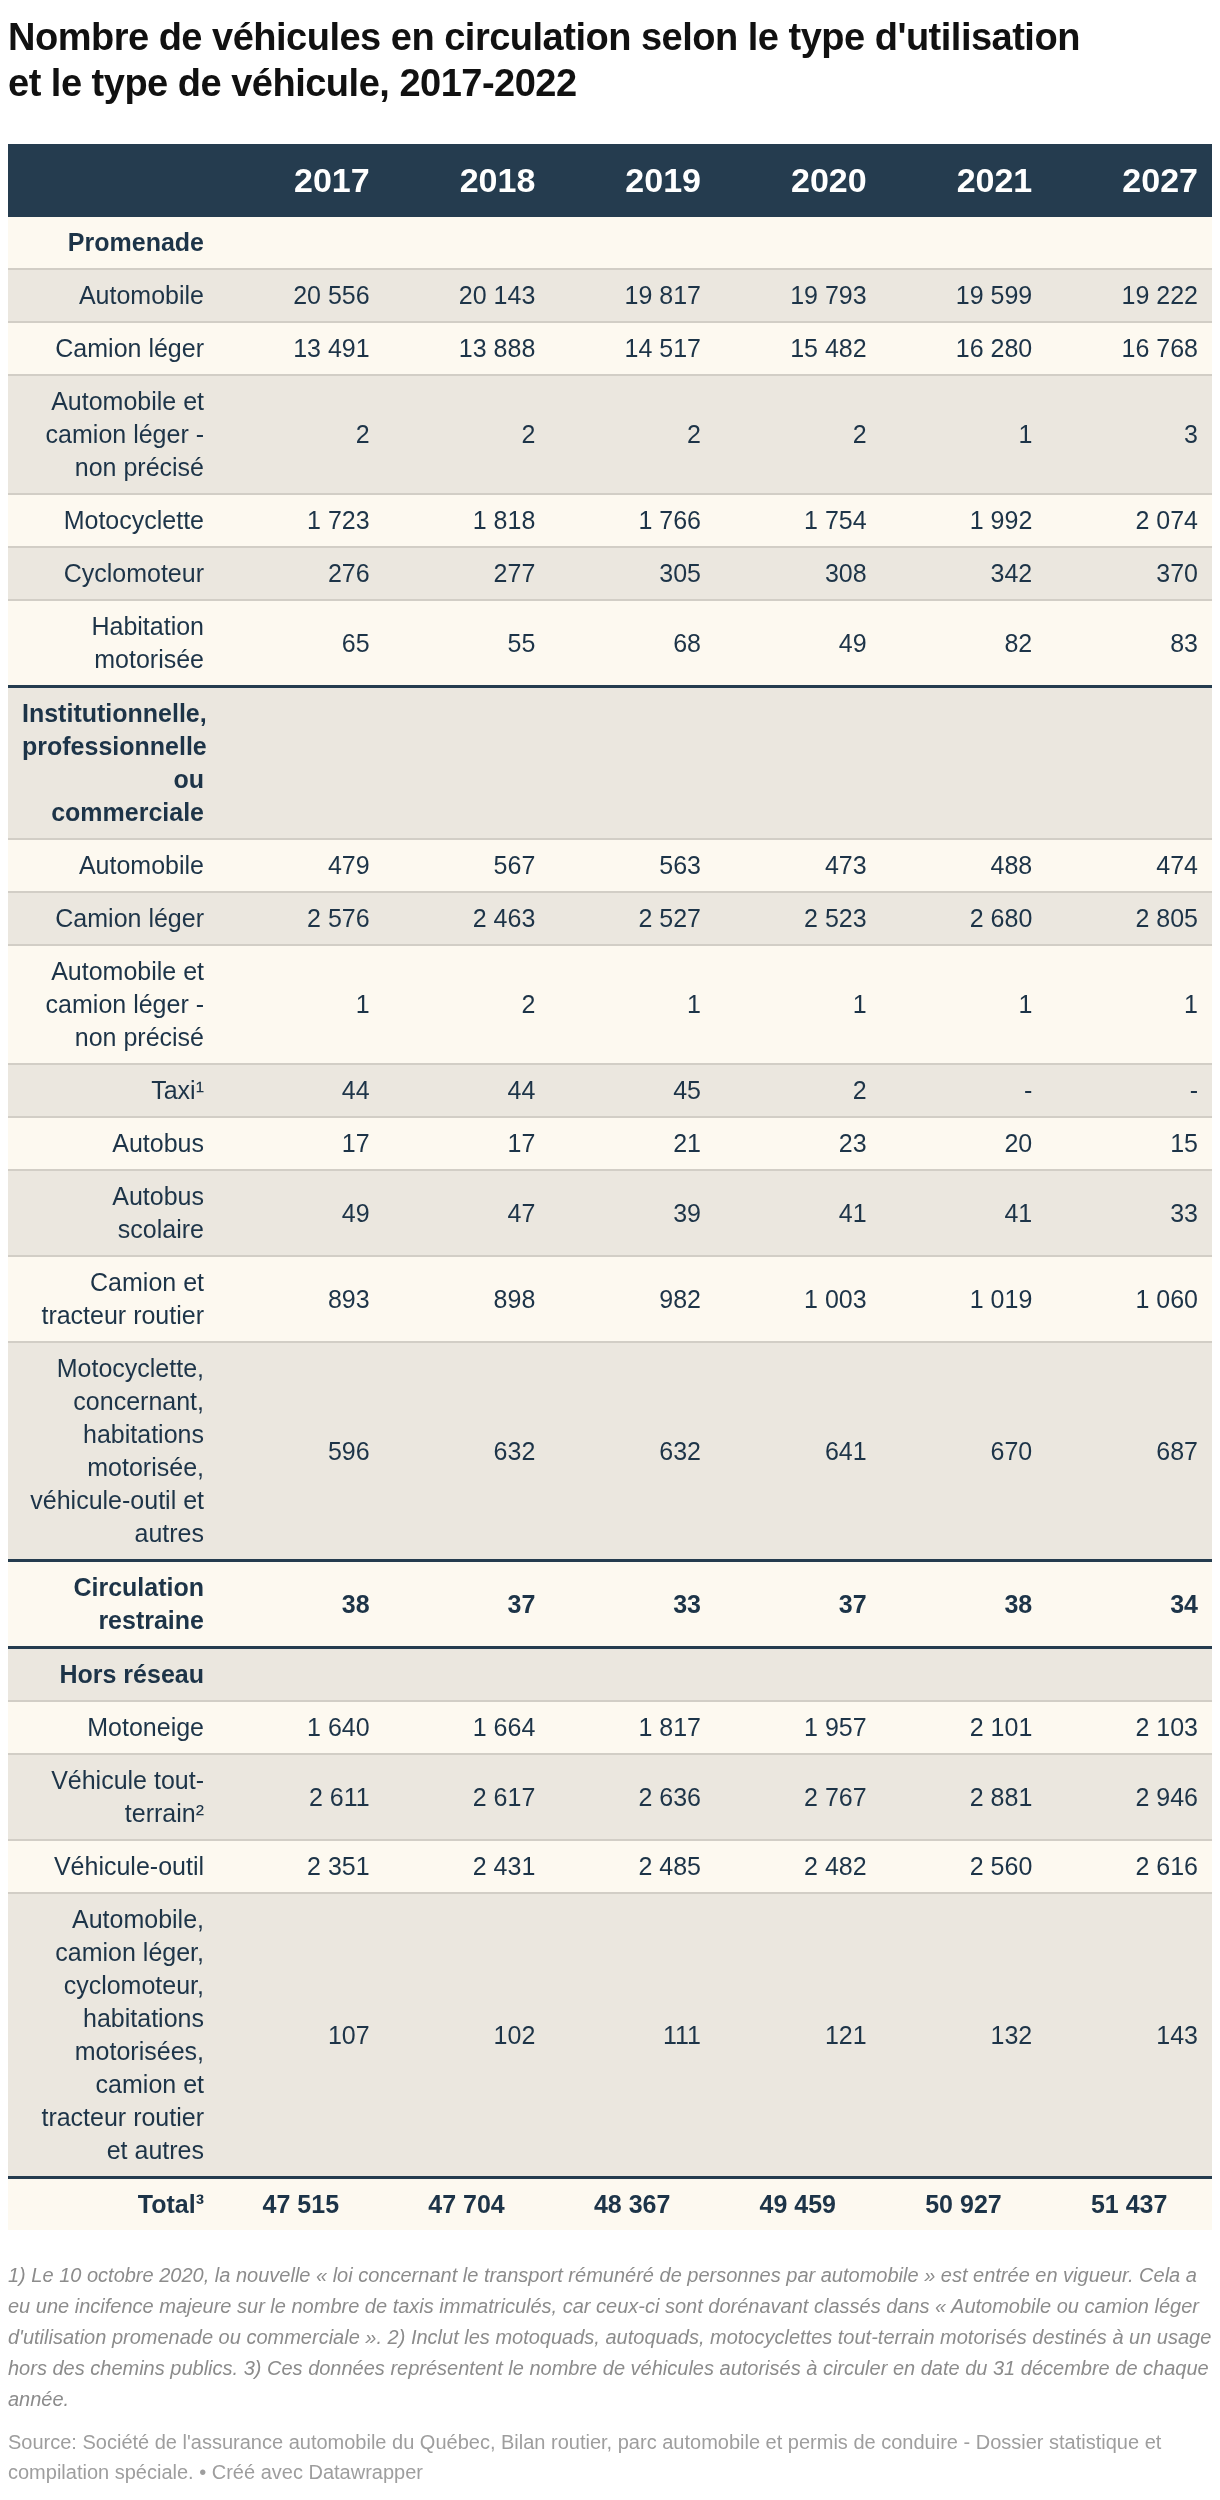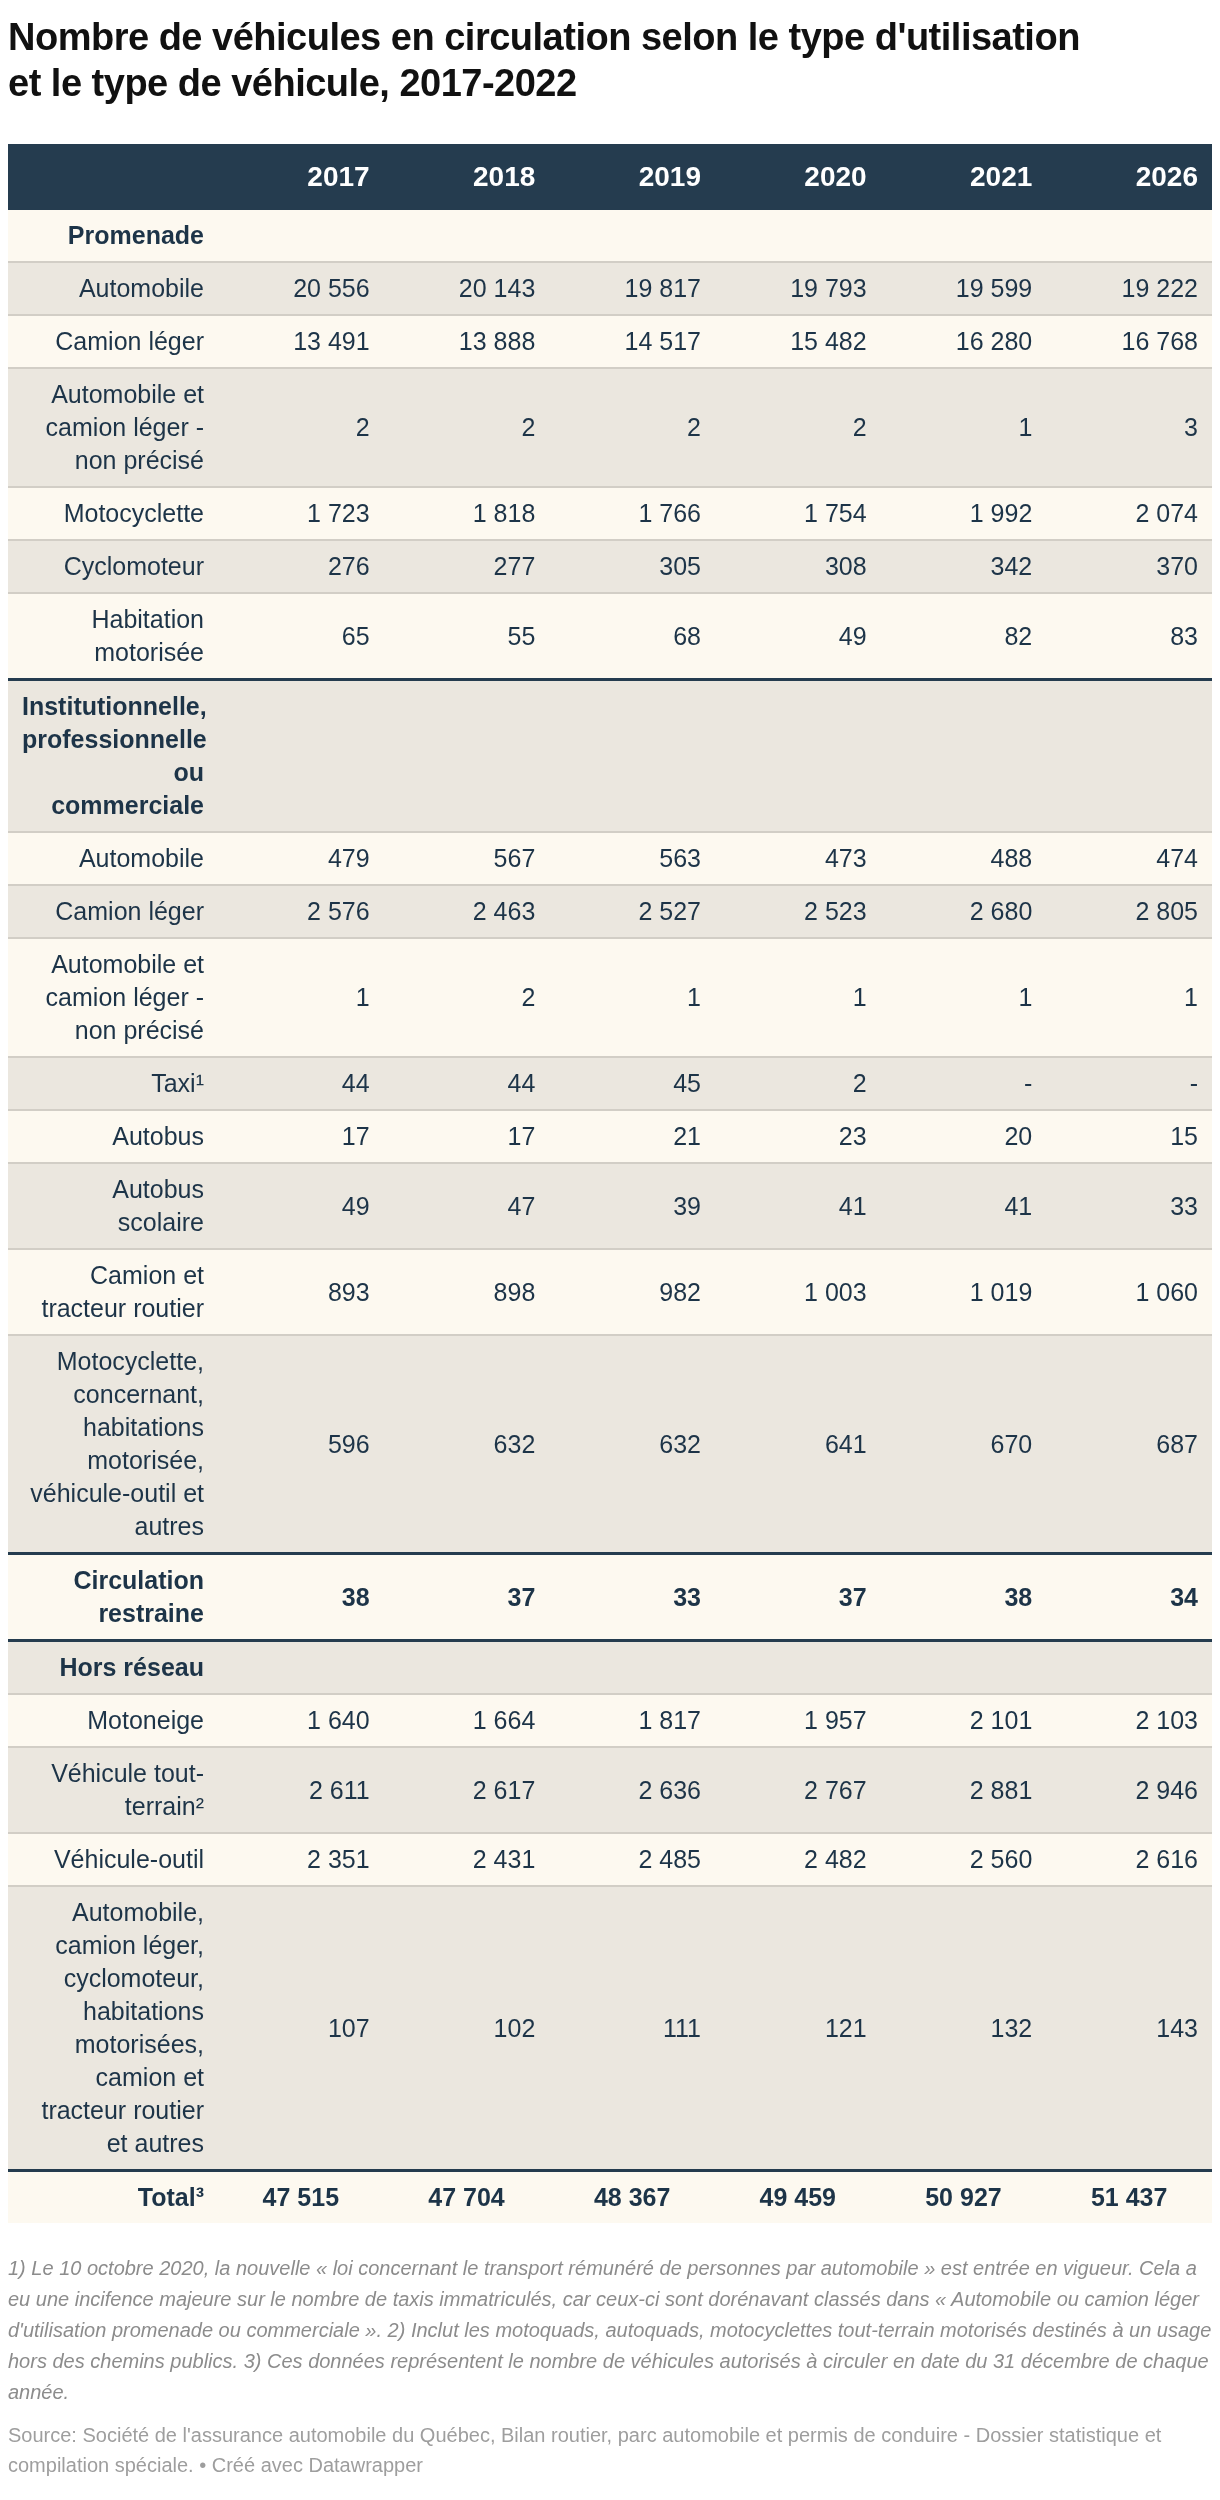--- a/index.html
+++ b/index.html
@@ -34,21 +34,21 @@
     width:100%;
     border-collapse:collapse;
     table-layout:fixed;
     font-size:25px;
   }
   table.dw-table col.label-col{width:210px;}
   thead th{
     background:var(--header-bg);
     color:var(--header-text);
     font-weight:700;
-    font-size:28px;
+    font-size:34px;
     text-align:right;
     padding:17px 14px;
   }
   thead th.label-col{text-align:left;}
   tbody td{
     padding:9px 14px;
     line-height:33px;
     vertical-align:middle;
     border-top:2px solid var(--divider-light);
   }
@@ -95,21 +95,21 @@
         <col>
     </colgroup>
     <thead>
       <tr>
         <th class="label-col"></th>
         <th>2017</th>
         <th>2018</th>
         <th>2019</th>
         <th>2020</th>
         <th>2021</th>
-        <th>2026</th>
+        <th>2027</th>
       </tr>
     </thead>
     <tbody id="table-body">
         <tr class="section-row">
           <td class="label-cell">Promenade</td>
           <td class="value-cell"></td>
           <td class="value-cell"></td>
           <td class="value-cell"></td>
           <td class="value-cell"></td>
           <td class="value-cell"></td>

